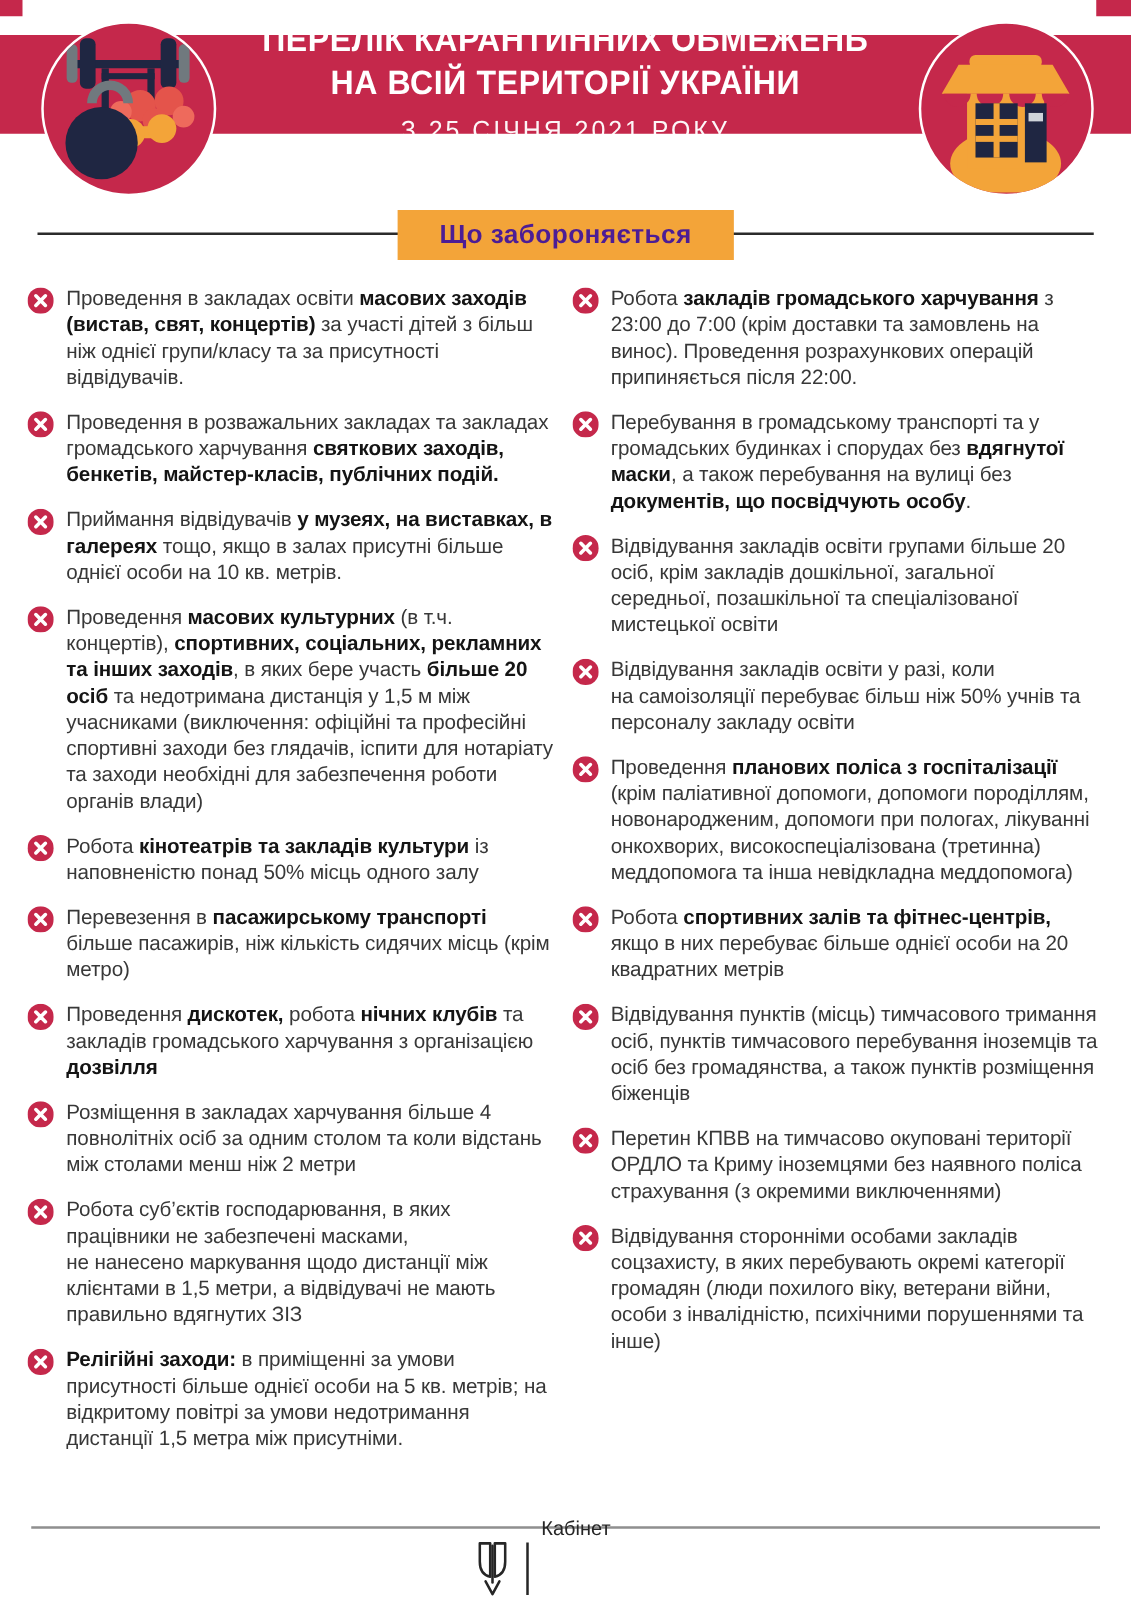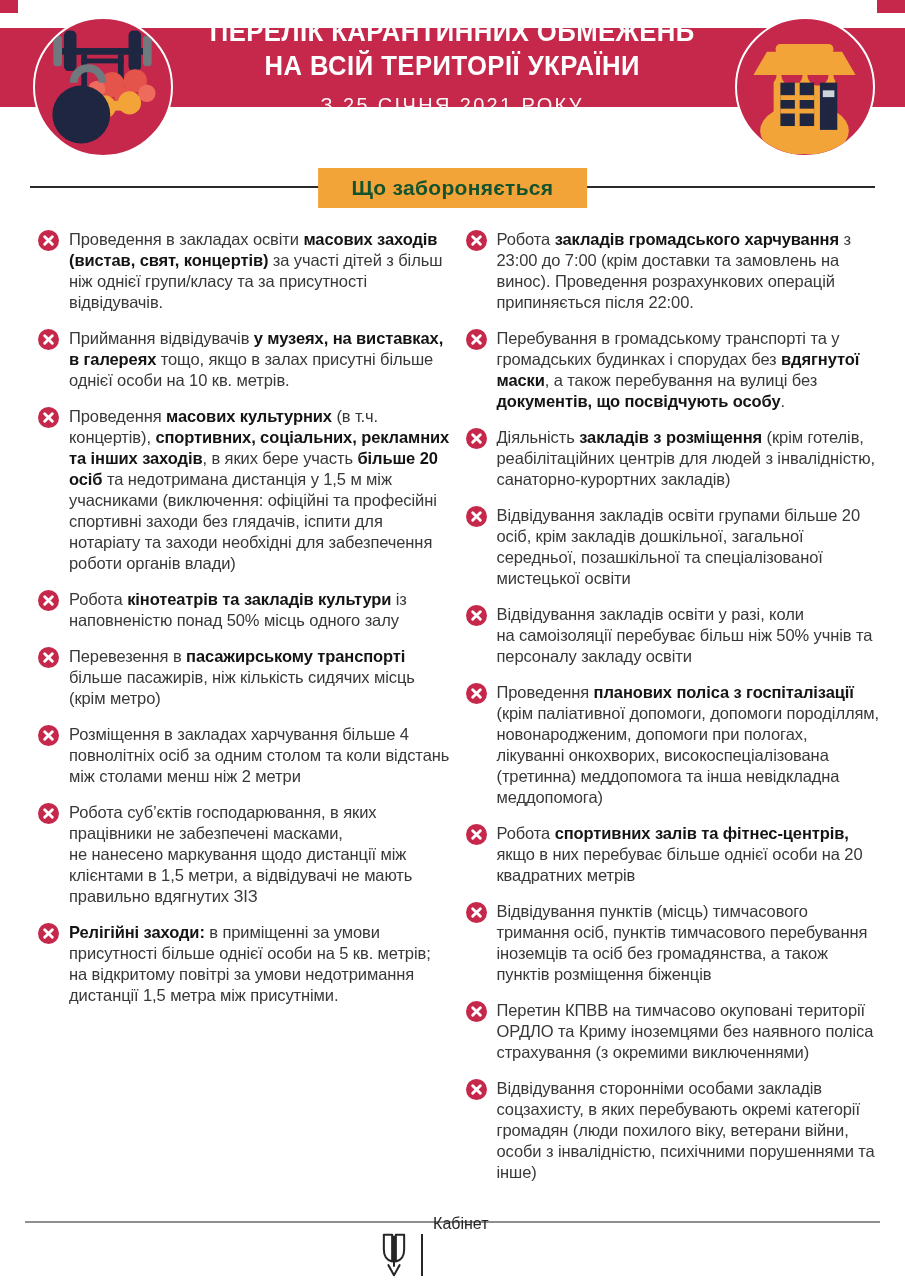--- a/index.html
+++ b/index.html
@@ -38,23 +38,23 @@
   }
   .circle svg{position:absolute;top:0;left:0;}
   .circle-left{left:33px;}
   .circle-right{left:735px;}
   
   .rule{position:absolute;top:186px;left:30px;right:30px;height:2px;background:var(--c-line);}
   .badge{
     position:absolute;top:168px;left:50%;transform:translateX(-50%);
     background:var(--c-orange);padding:8px 34px;z-index:2;
   }
-  .badge span{font-size:21px;font-weight:700;color:#14532d;letter-spacing:.3px;}
-  
-  .content{position:absolute;top:229px;left:38px;right:26px;display:flex;gap:14px;}
+  .badge span{font-size:21px;font-weight:700;color:#4c1d95;letter-spacing:.3px;}
+  
+  .content{position:absolute;top:229px;left:22px;right:26px;display:flex;gap:14px;}
   .col{flex:1 1 0;min-width:0;}
   .item{display:flex;gap:10px;margin-bottom:15px;}
   .xicon{flex:0 0 21px;width:21px;height:21px;margin-top:1px;}
   .xicon circle{fill:var(--c-crimson);}
   .xicon path{stroke:#fff;stroke-width:3;stroke-linecap:round;fill:none;}
   .item-text{font-size:16.5px;line-height:21px;color:var(--c-text);letter-spacing:-0.1px;}
   .item-text .b{font-weight:700;color:var(--c-bold);}
   
   .footer-rule{position:absolute;top:1221px;left:25px;right:25px;height:2px;background:#8F8F8F;}
   .footer-brand{
@@ -132,20 +132,27 @@
   <main class="content">
     <div class="col" id="col-left">
   <div class="item">
     <svg class="xicon" viewBox="0 0 22 22">
       <circle cx="11" cy="11" r="11"></circle>
       <path d="M7 7 L15 15 M15 7 L7 15"></path>
     </svg>
     <div class="item-text"><span>Проведення в закладах освіти </span><span class="b">масових заходів (вистав, свят, концертів)</span><span> за участі дітей з більш ніж однієї групи/класу та за присутності відвідувачів.</span></div>
   </div>
 
+  <div class="item">
+    <svg class="xicon" viewBox="0 0 22 22">
+      <circle cx="11" cy="11" r="11"></circle>
+      <path d="M7 7 L15 15 M15 7 L7 15"></path>
+    </svg>
+    <div class="item-text"><span>Проведення в розважальних закладах та закладах громадського харчування </span><span class="b">святкових заходів, бенкетів, майстер-класів, публічних подій.</span></div>
+  </div>
 
   <div class="item">
     <svg class="xicon" viewBox="0 0 22 22">
       <circle cx="11" cy="11" r="11"></circle>
       <path d="M7 7 L15 15 M15 7 L7 15"></path>
     </svg>
     <div class="item-text"><span>Приймання відвідувачів </span><span class="b">у музеях, на виставках, в галереях</span><span> тощо, якщо в залах присутні більше однієї особи на 10 кв. метрів.</span></div>
   </div>
 
   <div class="item">
@@ -165,20 +172,27 @@
   </div>
 
   <div class="item">
     <svg class="xicon" viewBox="0 0 22 22">
       <circle cx="11" cy="11" r="11"></circle>
       <path d="M7 7 L15 15 M15 7 L7 15"></path>
     </svg>
     <div class="item-text"><span>Перевезення в </span><span class="b">пасажирському транспорті</span><span> більше пасажирів, ніж кількість сидячих місць (крім метро)</span></div>
   </div>
 
+  <div class="item">
+    <svg class="xicon" viewBox="0 0 22 22">
+      <circle cx="11" cy="11" r="11"></circle>
+      <path d="M7 7 L15 15 M15 7 L7 15"></path>
+    </svg>
+    <div class="item-text"><span>Проведення </span><span class="b">дискотек,</span><span> робота </span><span class="b">нічних клубів</span><span> та закладів громадського харчування з організацією </span><span class="b">дозвілля</span></div>
+  </div>
 
   <div class="item">
     <svg class="xicon" viewBox="0 0 22 22">
       <circle cx="11" cy="11" r="11"></circle>
       <path d="M7 7 L15 15 M15 7 L7 15"></path>
     </svg>
     <div class="item-text"><span>Розміщення в закладах харчування більше 4 повнолітніх осіб за одним столом та коли відстань між столами менш ніж 2 метри</span></div>
   </div>
 
   <div class="item">
@@ -209,27 +223,20 @@
 
   <div class="item">
     <svg class="xicon" viewBox="0 0 22 22">
       <circle cx="11" cy="11" r="11"></circle>
       <path d="M7 7 L15 15 M15 7 L7 15"></path>
     </svg>
     <div class="item-text"><span>Перебування в громадському транспорті та у громадських будинках і спорудах без </span><span class="b">вдягнутої маски</span><span>, а також перебування на вулиці без </span><span class="b">документів, що посвідчують особу</span><span>.</span></div>
   </div>
 
 
-  <div class="item">
-    <svg class="xicon" viewBox="0 0 22 22">
-      <circle cx="11" cy="11" r="11"></circle>
-      <path d="M7 7 L15 15 M15 7 L7 15"></path>
-    </svg>
-    <div class="item-text"><span>Діяльність </span><span class="b">закладів з розміщення</span><span> (крім готелів, реабілітаційних центрів для людей з інвалідністю, санаторно-курортних закладів)</span></div>
-  </div>
 
   <div class="item">
     <svg class="xicon" viewBox="0 0 22 22">
       <circle cx="11" cy="11" r="11"></circle>
       <path d="M7 7 L15 15 M15 7 L7 15"></path>
     </svg>
     <div class="item-text"><span>Відвідування закладів освіти групами більше 20 осіб, крім закладів дошкільної, загальної середньої, позашкільної та спеціалізованої мистецької освіти</span></div>
   </div>
 
   <div class="item">

